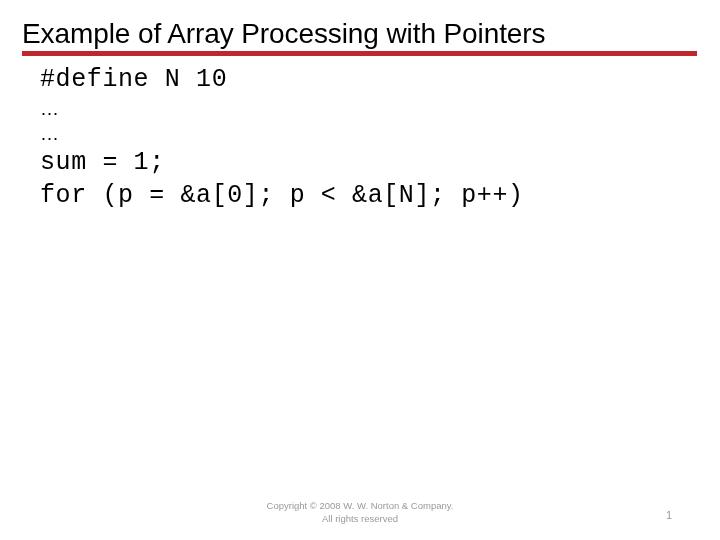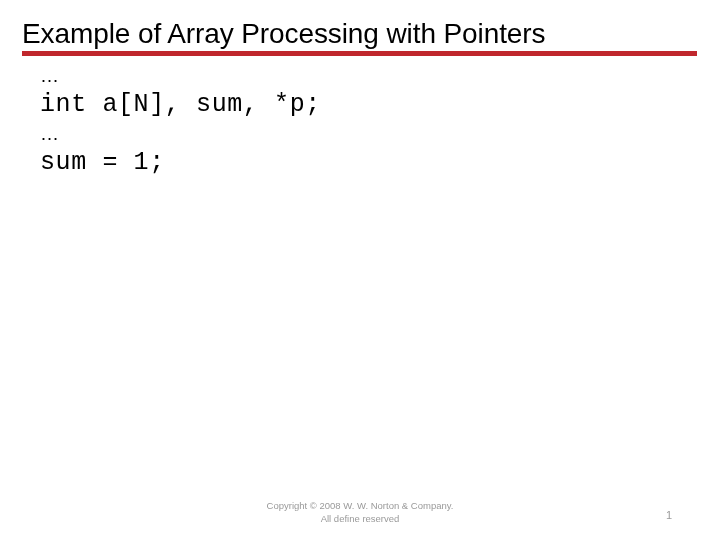--- a/index.html
+++ b/index.html
@@ -98,32 +98,33 @@
 </head>
 <body>
 
 <div class="slide">
 
   <div class="slide-title">Example of Array Processing with Pointers</div>
 
   <div class="title-rule"></div>
 
   <div class="code-block">
+    <div class="code-line">#define N 10</div>
 
     <div class="ellipsis-line">…</div>
 
-    <div class="code-line">int a[N], sum, *p;</div>
 
     <div class="ellipsis-line">…</div>
 
     <div class="code-line">sum = 1;</div>
 
+    <div class="code-line">for (p = &amp;a[0]; p &lt; &amp;a[N]; p++)</div>
 
   </div>
 
   <div class="footer-copyright">
     <span>Copyright © 2008 W. W. Norton &amp; Company.</span>
-    <span>All define reserved</span>
+    <span>All rights reserved</span>
   </div>
 
   <div class="page-number">1</div>
 
 </div>
 
 </body></html>

